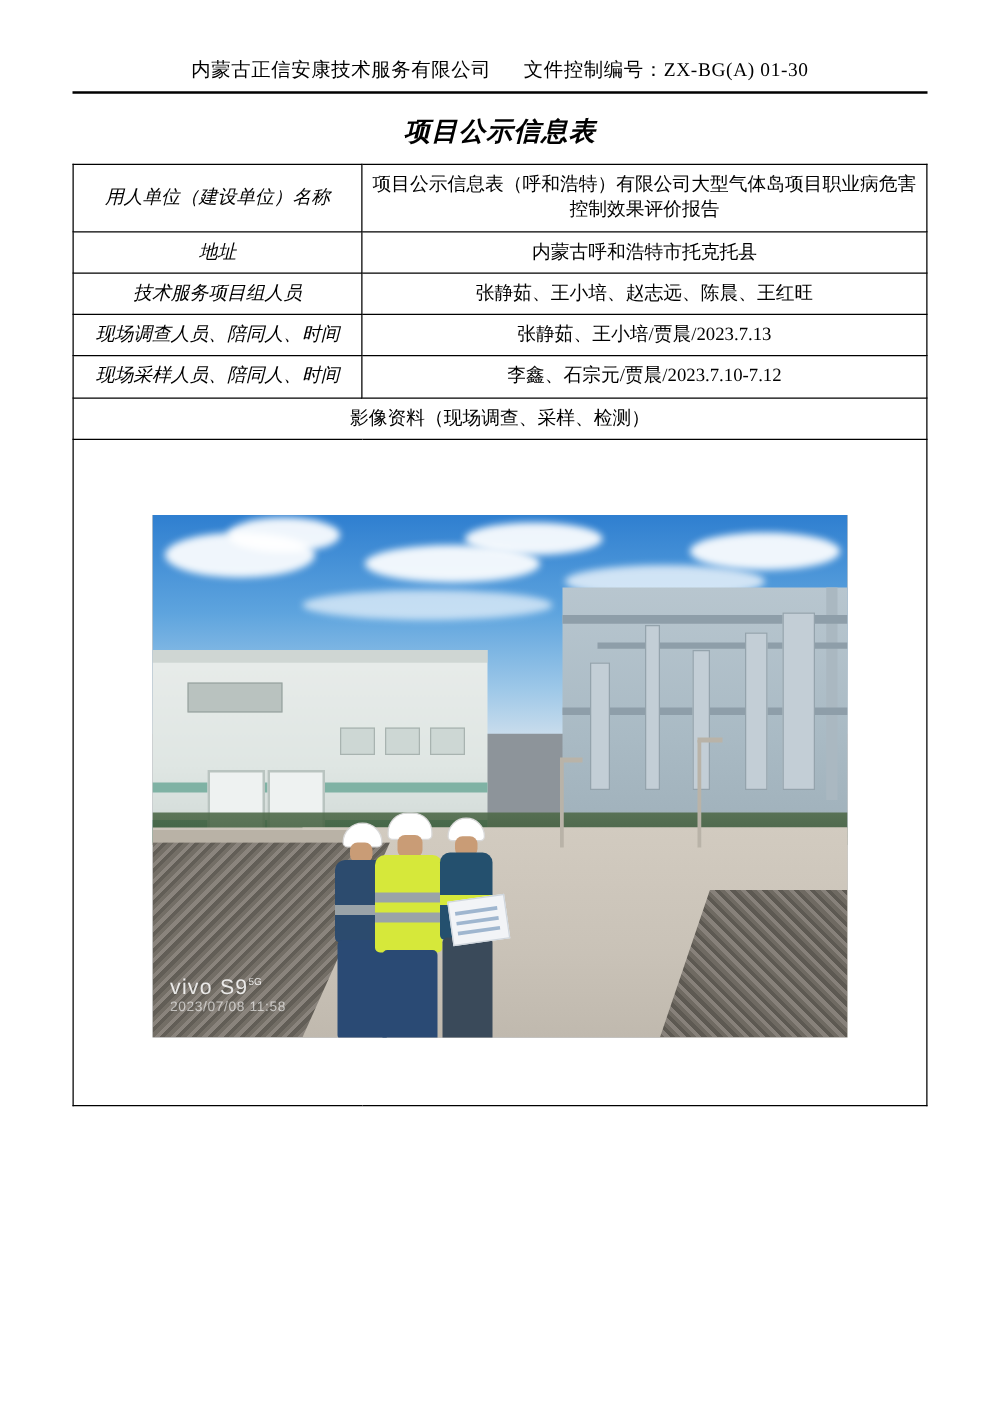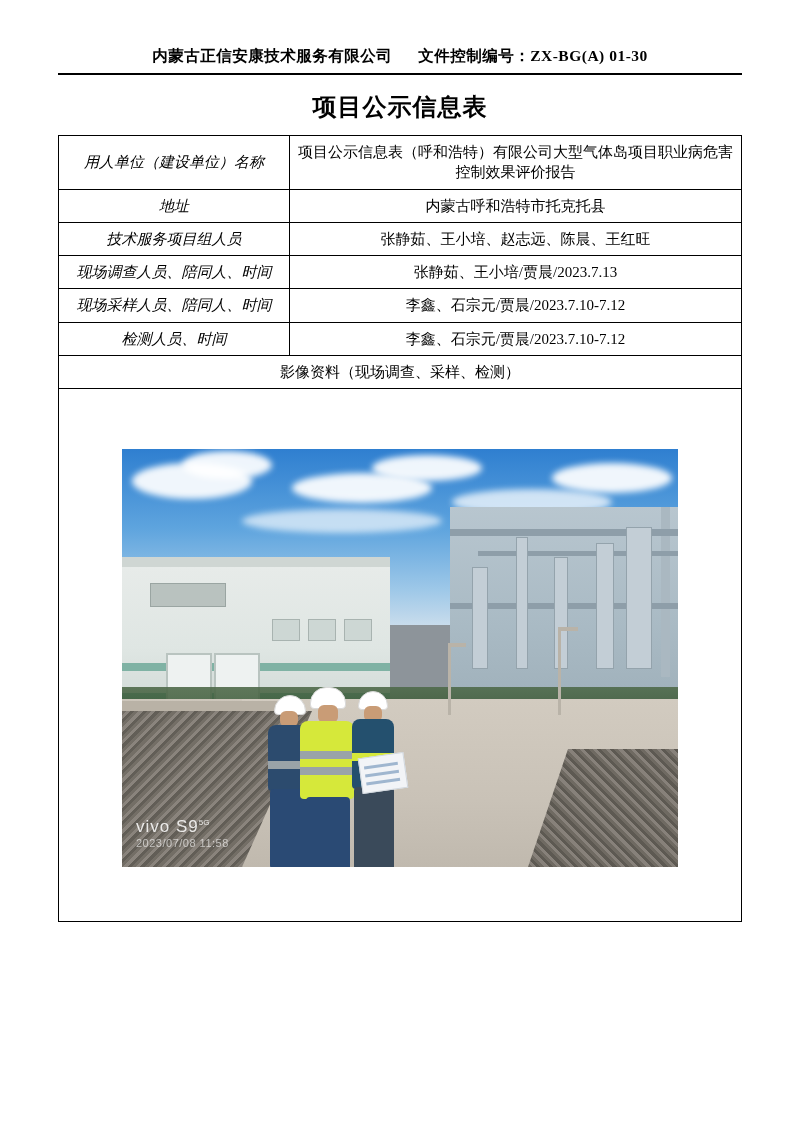--- a/index.html
+++ b/index.html
@@ -18,39 +18,40 @@
     width: 800px;
     height: 1131px;
     box-sizing: border-box;
     padding: 46px 58px 0 58px;
     position: relative;
   }
   .header {
     display: flex;
     justify-content: center;
     align-items: flex-start;
-    font-weight: bold;
+    font-weight: normal;
     font-size: 15.5px;
     letter-spacing: 0.5px;
     padding-bottom: 6px;
     border-bottom: 2.5px solid #000;
     white-space: nowrap;
   }
   .header .org {
     margin-right: 26px;
   }
   .header .doc-no {
     font-family: "Liberation Serif", serif;
   }
   .title {
     text-align: center;
-    font-size: 24px;
+    font-size: 21px;
     font-weight: bold;
     margin: 16px 0 12px 0;
     letter-spacing: 1px;
+    font-style: italic;
   }
   table.info {
     width: 100%;
     border-collapse: collapse;
     table-layout: fixed;
   }
   table.info td {
     border: 1px solid #000;
     padding: 6px 6px;
     font-size: 15px;
@@ -244,24 +245,20 @@
       <tr>
         <td class="label">技术服务项目组人员</td>
         <td class="value">张静茹、王小培、赵志远、陈晨、王红旺</td>
       </tr>
       <tr>
         <td class="label">现场调查人员、陪同人、时间</td>
         <td class="value">张静茹、王小培/贾晨/2023.7.13</td>
       </tr>
       <tr>
         <td class="label">现场采样人员、陪同人、时间</td>
-        <td class="value">李鑫、石宗元/贾晨/2023.7.10-7.12</td>
-      </tr>
-      <tr>
-        <td class="label">检测人员、时间</td>
         <td class="value">李鑫、石宗元/贾晨/2023.7.10-7.12</td>
       </tr>
       <tr>
         <td class="media-header" colspan="2">影像资料（现场调查、采样、检测）</td>
       </tr>
       <tr>
         <td class="photo-cell" colspan="2">
           <div class="photo-wrap">
             <div class="photo">
 

